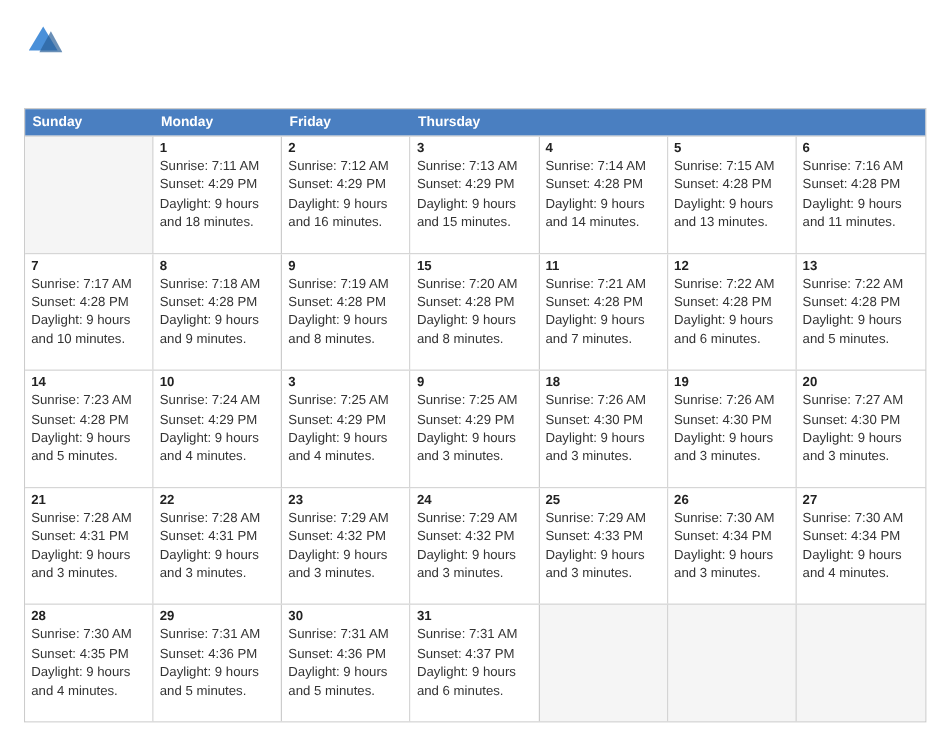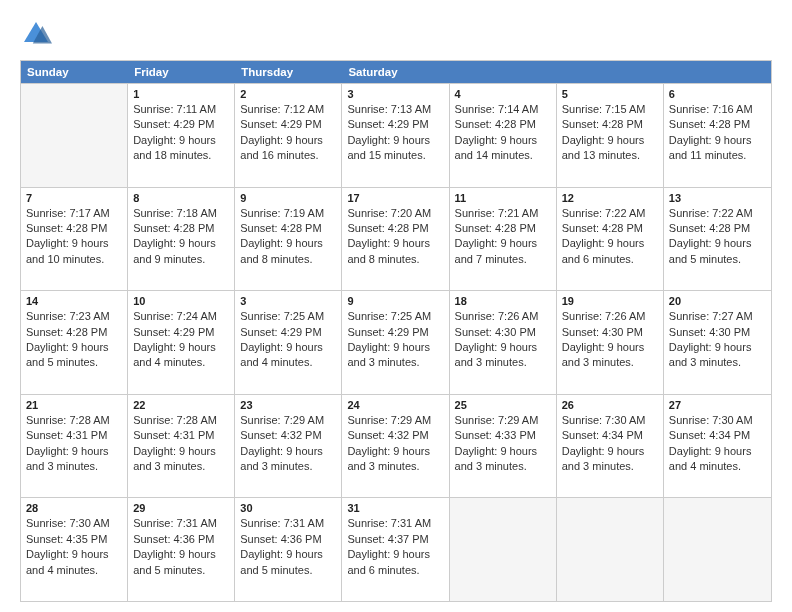--- a/index.html
+++ b/index.html
@@ -9,20 +9,21 @@
       font-family: Arial, sans-serif;
       background: #fff;
       overflow: hidden;
     }
     .page {
       width: 792px;
       height: 612px;
       padding: 18px 20px 10px 20px;
       display: flex;
       flex-direction: column;
+      gap: 30px;
     }
     .header {
       display: flex;
       justify-content: space-between;
       align-items: flex-start;
       margin-bottom: 10px;
     }
     .logo {
       display: flex;
       align-items: center;
@@ -134,23 +135,23 @@
     </div>
     <div class="title-block">
       <div class="main-title"></div>
       <div class="subtitle"></div>
     </div>
   </div>
 
   <div class="calendar">
     <div class="cal-header">
     <div class="cal-header-cell">Sunday</div>
+        <div class="cal-header-cell">Monday</div>
         <div class="cal-header-cell">Friday</div>
         <div class="cal-header-cell">Thursday</div>
-        <div class="cal-header-cell">Saturday</div>
       </div>
     <div class="cal-body">
     <div class="cal-row">
           <div class="cal-cell empty"></div>
           <div class="cal-cell">
             <div class="day-num">1</div>
             <div class="day-info">Sunrise: 7:11 AM<br>Sunset: 4:29 PM<br>Daylight: 9 hours and 18 minutes.</div>
           </div>
           <div class="cal-cell">
             <div class="day-num">2</div>
@@ -180,21 +181,21 @@
           </div>
           <div class="cal-cell">
             <div class="day-num">8</div>
             <div class="day-info">Sunrise: 7:18 AM<br>Sunset: 4:28 PM<br>Daylight: 9 hours and 9 minutes.</div>
           </div>
           <div class="cal-cell">
             <div class="day-num">9</div>
             <div class="day-info">Sunrise: 7:19 AM<br>Sunset: 4:28 PM<br>Daylight: 9 hours and 8 minutes.</div>
           </div>
           <div class="cal-cell">
-            <div class="day-num">17</div>
+            <div class="day-num">15</div>
             <div class="day-info">Sunrise: 7:20 AM<br>Sunset: 4:28 PM<br>Daylight: 9 hours and 8 minutes.</div>
           </div>
           <div class="cal-cell">
             <div class="day-num">11</div>
             <div class="day-info">Sunrise: 7:21 AM<br>Sunset: 4:28 PM<br>Daylight: 9 hours and 7 minutes.</div>
           </div>
           <div class="cal-cell">
             <div class="day-num">12</div>
             <div class="day-info">Sunrise: 7:22 AM<br>Sunset: 4:28 PM<br>Daylight: 9 hours and 6 minutes.</div>
           </div>

